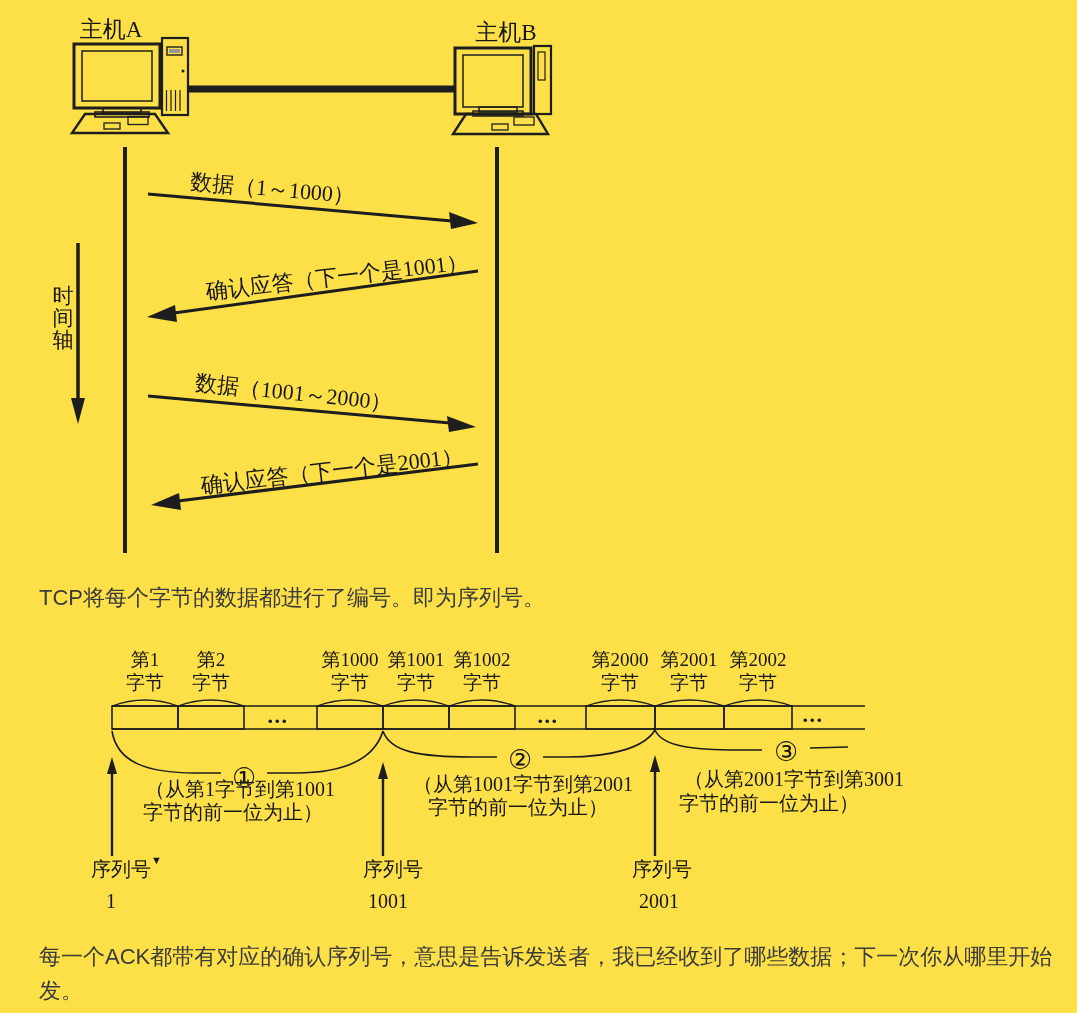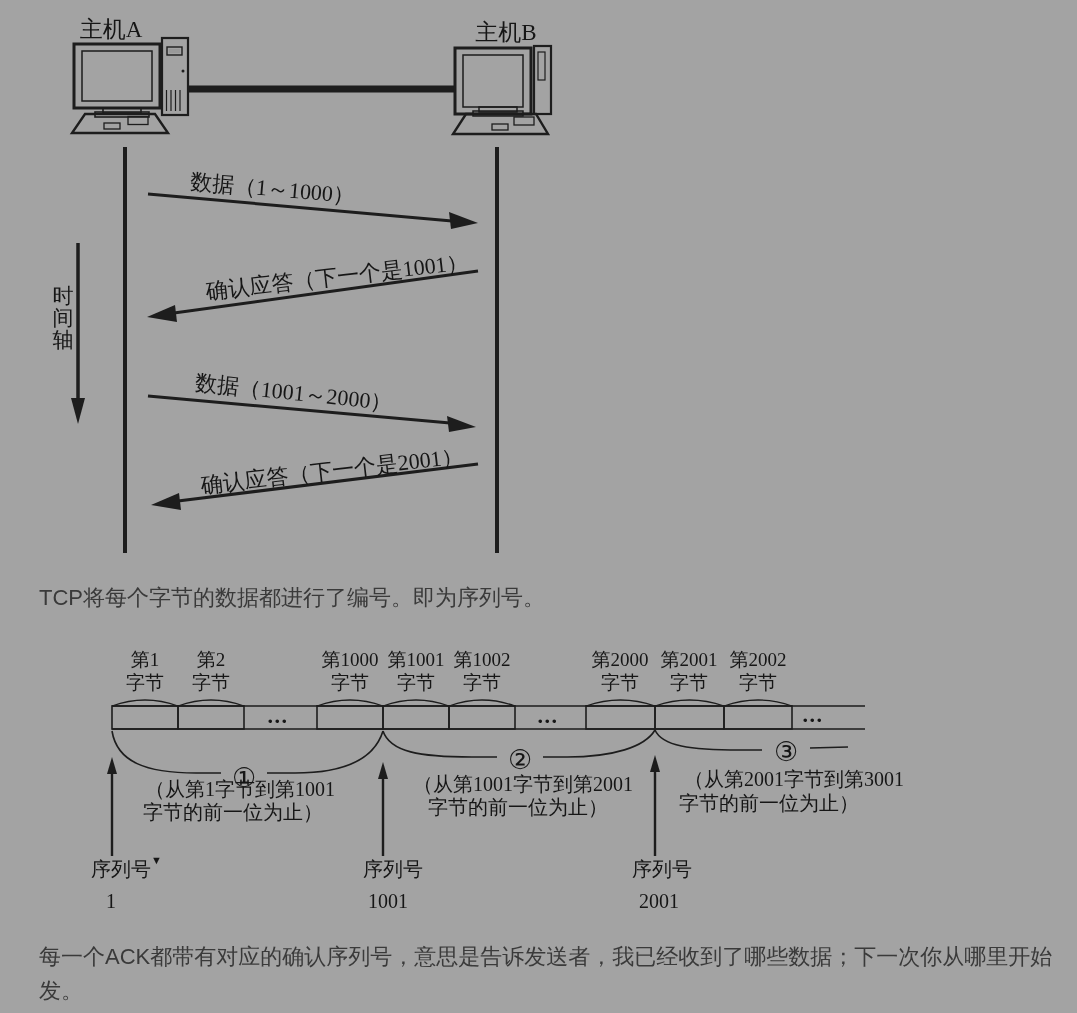--- a/index.html
+++ b/index.html
@@ -1,16 +1,16 @@
 <!DOCTYPE html>
 <html><head>
 <meta charset="utf-8">
 <style>
   html,body{margin:0;padding:0;background:#ffffff;}
-  .page{position:relative;width:1077px;height:1013px;background:#a3a3a3;overflow:hidden;
+  .page{position:relative;width:1077px;height:1013px;background:#fde047;overflow:hidden;
         font-family:"Liberation Sans",sans-serif;}
   .fig{position:absolute;left:0;margin:0;}
   .fig svg{display:block;}
   .para{position:absolute;left:8px;width:1048px;color:#3a3a3a;font-size:22px;line-height:34px;
          font-family:"Liberation Sans",sans-serif;margin-left:31px;}
   
   text{fill:#161616;font-family:"Liberation Serif",serif;}
   .dk{stroke:#1d1d1d;fill:none;}
 </style>
 </head>

